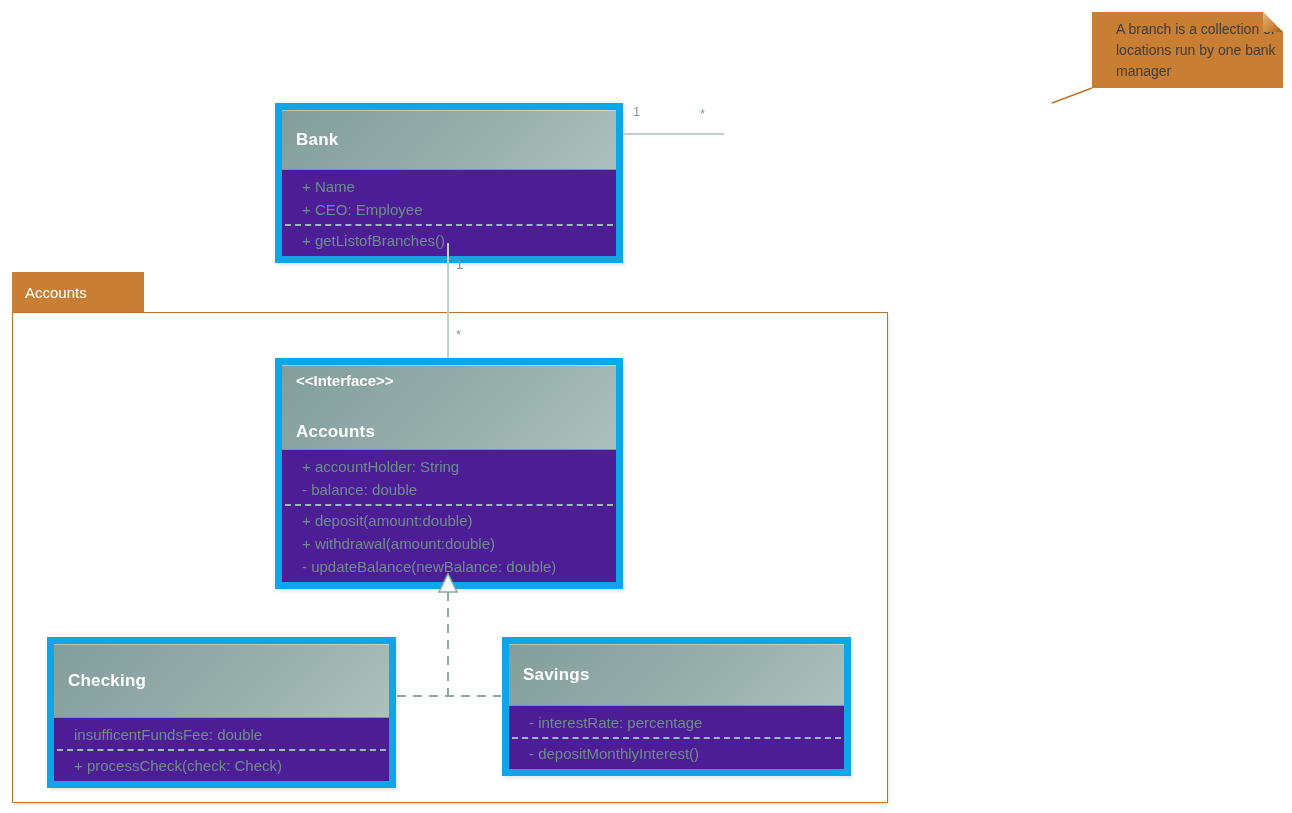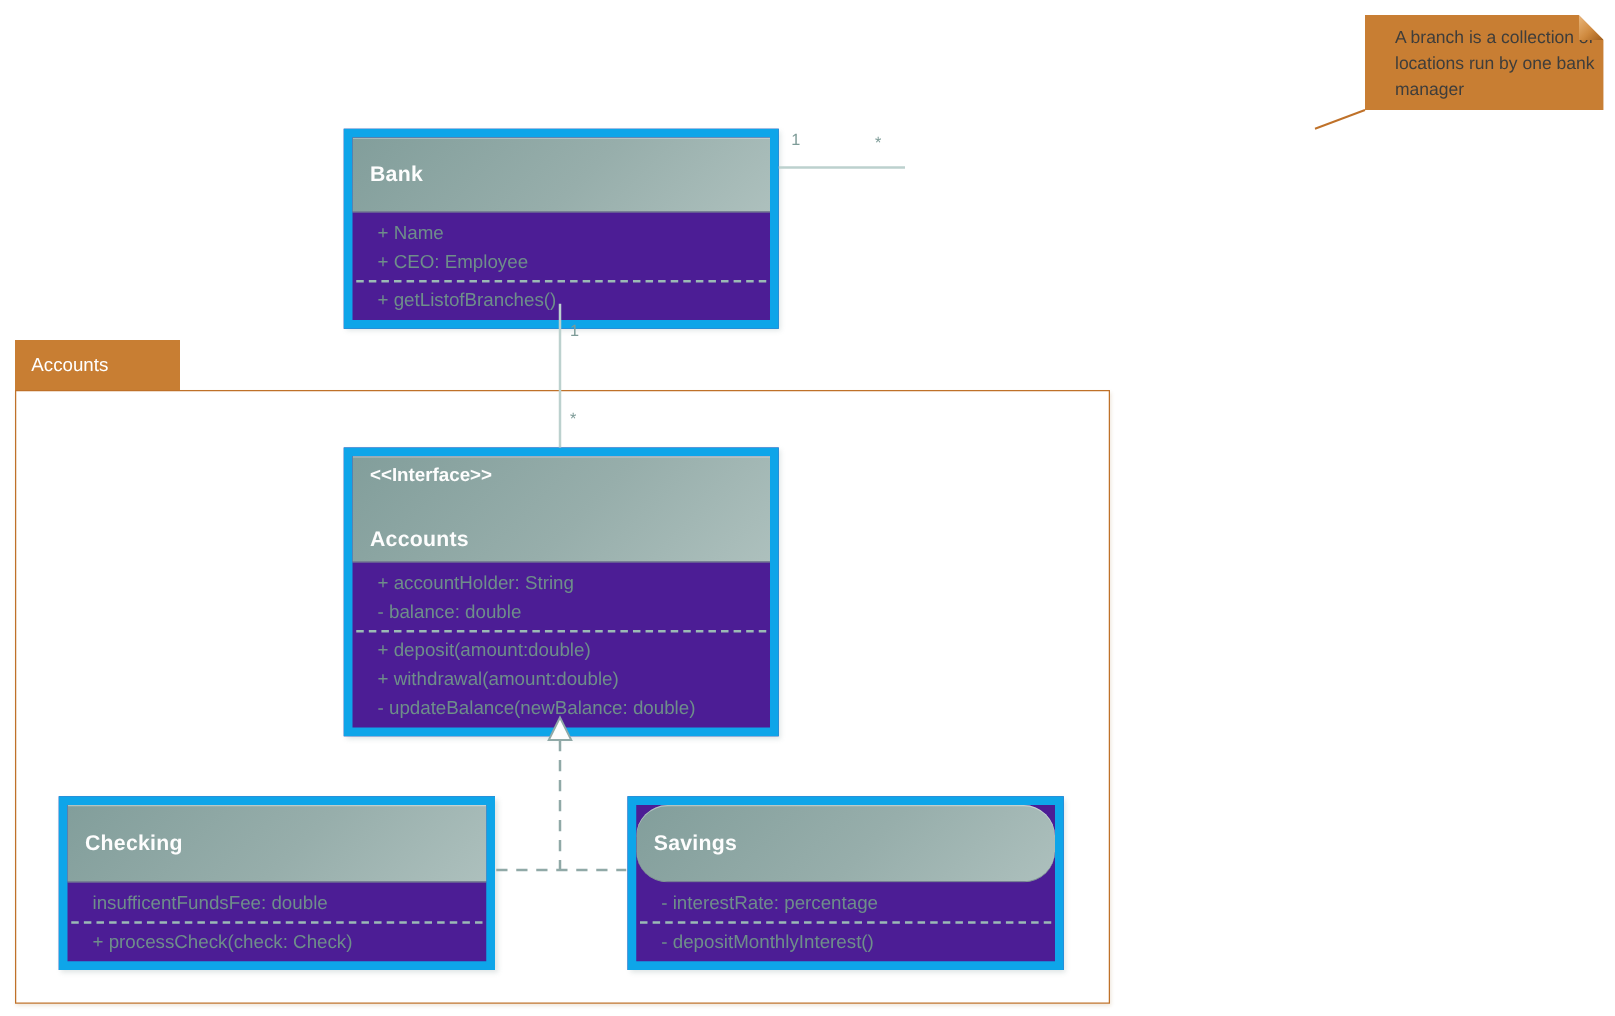--- a/index.html
+++ b/index.html
@@ -77,32 +77,32 @@
       <div class="uml-row">+ accountHolder: String</div>
       <div class="uml-row">- balance: double</div>
       <div class="uml-divider"></div>
       <div class="uml-row">+ deposit(amount:double)</div>
       <div class="uml-row">+ withdrawal(amount:double)</div>
       <div class="uml-row">- updateBalance(newBalance: double)</div>
     </div>
   </div>
 
   <div class="uml-class" style="left:47px;top:637px;width:349px;">
-    <div class="uml-header" style="height:62px;">
+    <div class="uml-header" style="height:74px;">
       <div class="uml-title">Checking</div>
     </div>
     <div class="uml-body">
       <div class="uml-row">insufficentFundsFee: double</div>
       <div class="uml-divider"></div>
       <div class="uml-row">+ processCheck(check: Check)</div>
     </div>
   </div>
 
   <div class="uml-class" style="left:502px;top:637px;width:349px;">
-    <div class="uml-header" style="height:62px;border-radius:25px;">
+    <div class="uml-header" style="height:62px;">
       <div class="uml-title">Savings</div>
     </div>
     <div class="uml-body">
       <div class="uml-row">- interestRate: percentage</div>
       <div class="uml-divider"></div>
       <div class="uml-row">- depositMonthlyInterest()</div>
     </div>
   </div>
 
   <svg class="overlay" width="1292" height="813" viewBox="0 0 1292 813">

